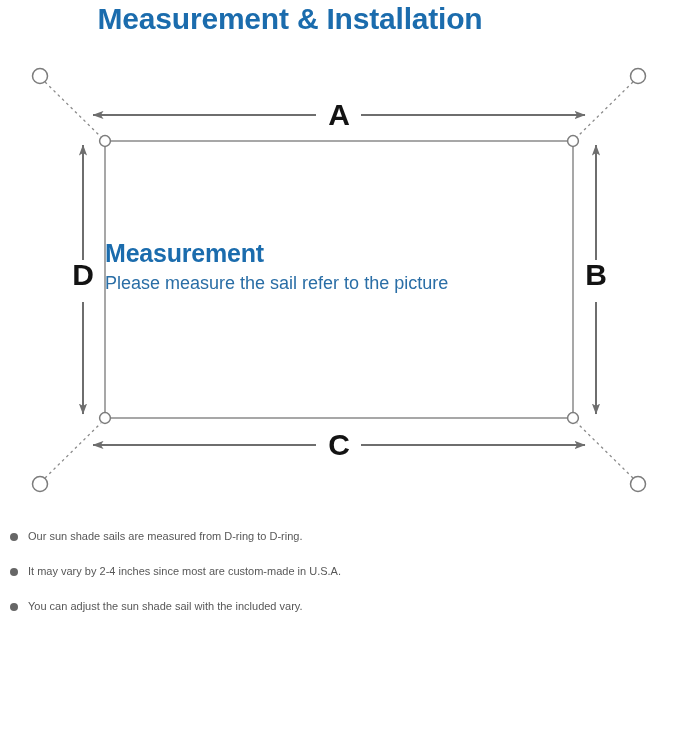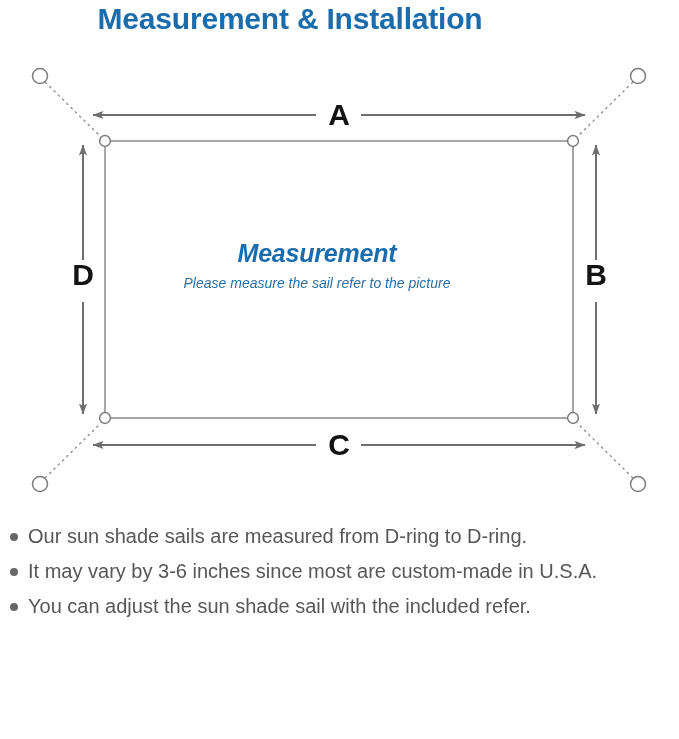--- a/index.html
+++ b/index.html
@@ -48,36 +48,34 @@
     height: 470px;
     display: block;
   }
 
   
   .sail-center {
     position: absolute;
     left: 105px;
     top: 190px;
     width: 424px;
-    text-align: center;
     pointer-events: none;
-    font-style: italic;
   }
   .sail-center .m-title {
     font-family: "Liberation Sans", sans-serif;
     font-size: 25px;
     font-weight: bold;
     color: #1b6cad;
     line-height: 30px;
     letter-spacing: -0.2px;
     white-space: nowrap;
   }
   .sail-center .m-sub {
     font-family: "Liberation Sans", sans-serif;
-    font-size: 14px;
+    font-size: 18px;
     font-weight: normal;
     color: #2a6ea6;
     line-height: 22px;
     margin-top: 4px;
     white-space: nowrap;
   }
 
   
   .dim-label {
     position: absolute;
@@ -99,21 +97,21 @@
     position: absolute;
     left: 0;
     top: 526px;
     width: 679px;
   }
   .note-item {
     position: relative;
     padding-left: 28px;
     margin-bottom: 14px;
     font-family: "Liberation Sans", sans-serif;
-    font-size: 20px;
+    font-size: 11px;
     line-height: 21px;
     color: #575757;
     padding-right: 6px;
   }
   .note-item:last-child { margin-bottom: 0; }
   .note-bullet {
     position: absolute;
     left: 10px;
     top: 7px;
     width: 8px;
@@ -189,19 +187,19 @@
   <div class="dim-label" id="dim-d">D</div>
 </div>
 
 <div id="notes">
   <div class="note-item">
     <span class="note-bullet"></span>
     <span>Our sun shade sails are measured from D-ring to D-ring.</span>
   </div>
   <div class="note-item">
     <span class="note-bullet"></span>
-    <span>It may vary by 3-6 inches since most are custom-made in U.S.A.</span>
+    <span>It may vary by 2-4 inches since most are custom-made in U.S.A.</span>
   </div>
   <div class="note-item">
     <span class="note-bullet"></span>
-    <span>You can adjust the sun shade sail with the included refer.</span>
+    <span>You can adjust the sun shade sail with the included vary.</span>
   </div>
 </div>
 
 </body></html>

